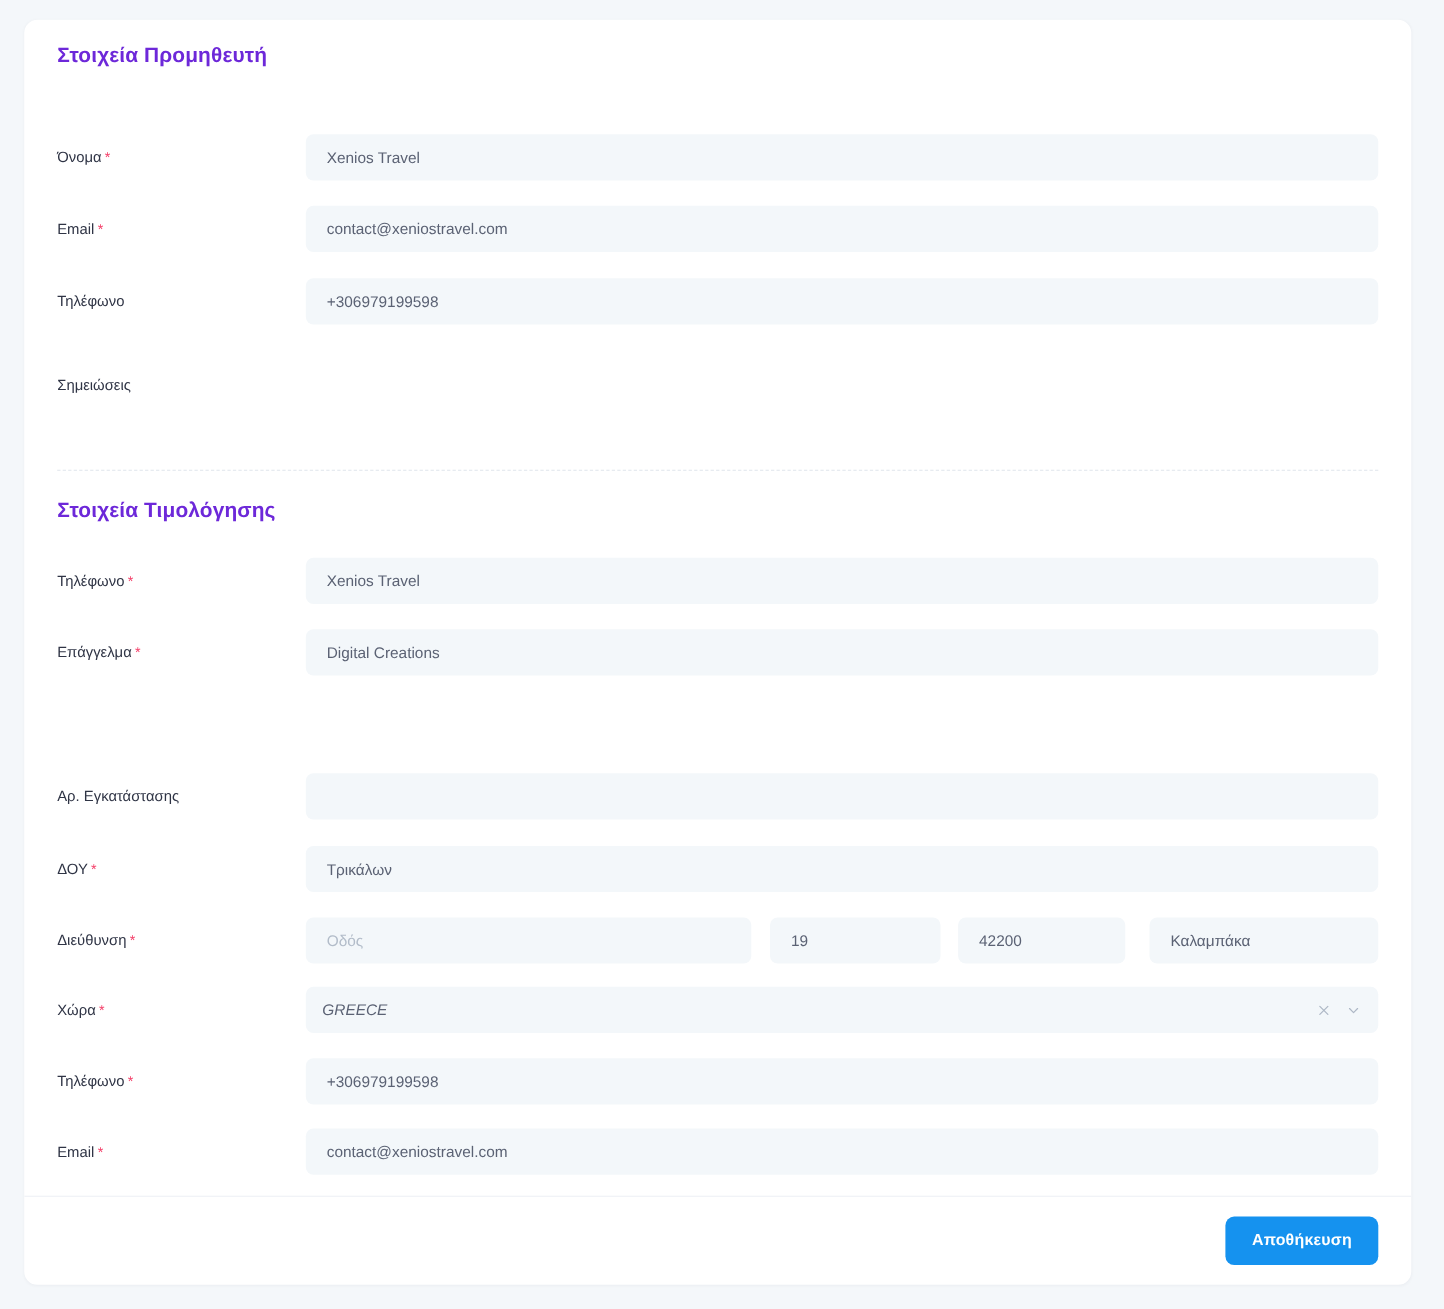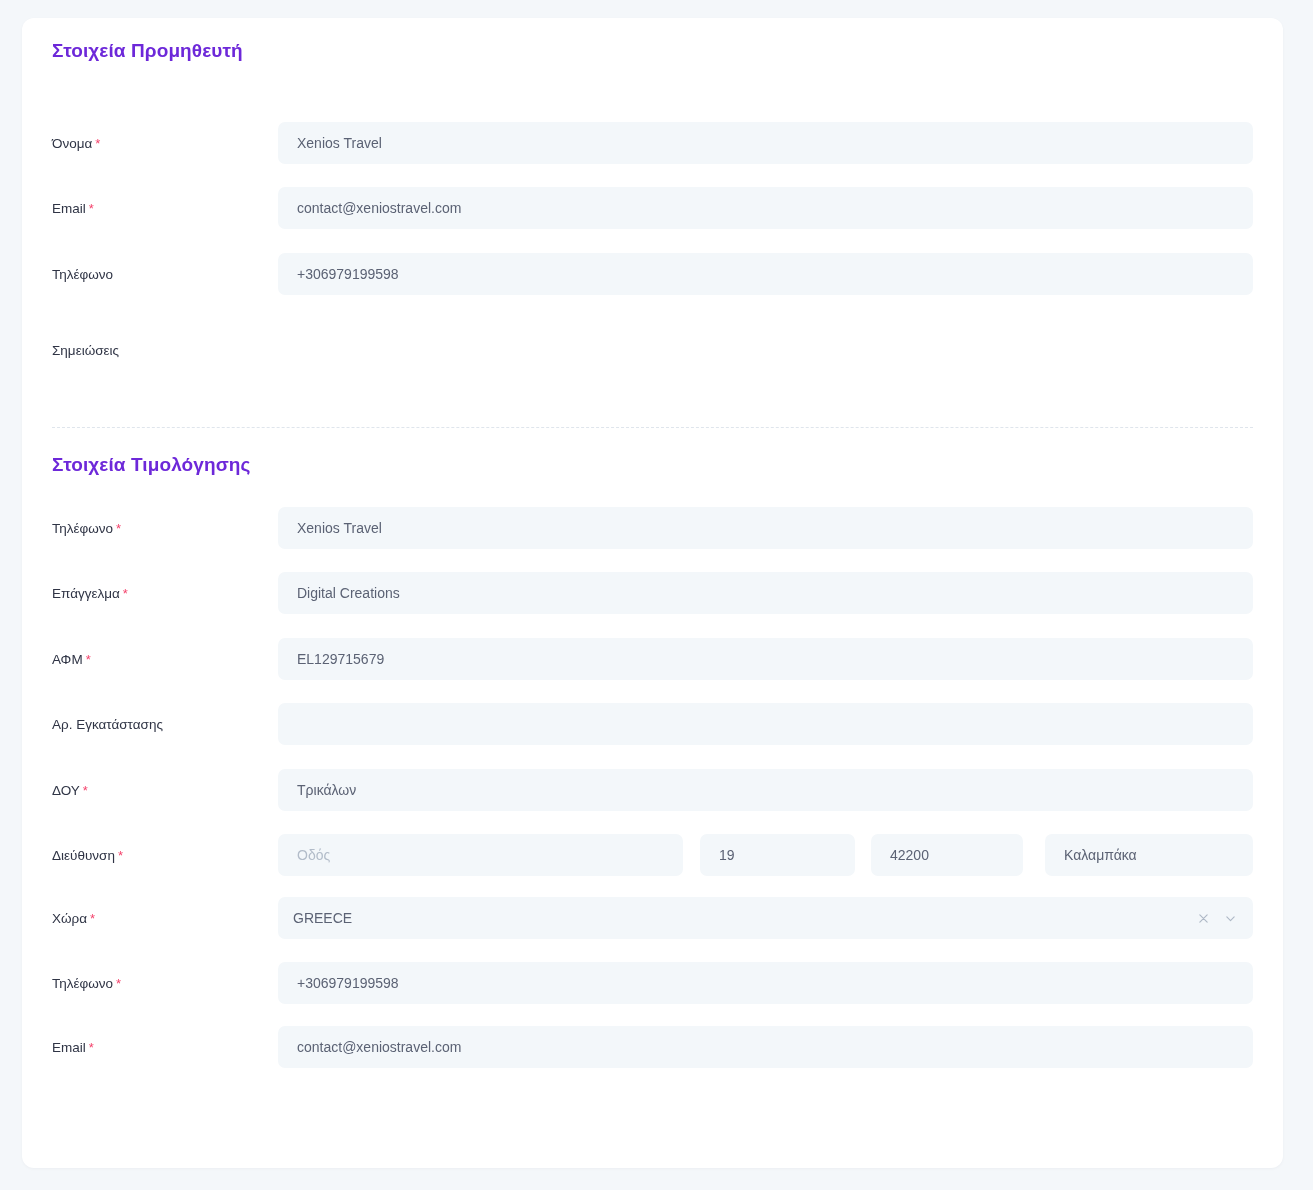--- a/index.html
+++ b/index.html
@@ -119,20 +119,21 @@
   .addr-city {
     position: absolute;
     left: 993px;
     right: 0;
   }
 
   
   .select-control {
     padding: 0 15px;
     justify-content: space-between;
+    font-style: italic;
   }
   .select-value {
     font-size: 14px;
     color: #5b6274;
   }
   .select-icons {
     display: flex;
     align-items: center;
     gap: 11px;
     color: #aeb8c6;
@@ -218,26 +219,20 @@
       <input class="control" type="text" value="Xenios Travel" style="">
     </div>
 
     <div class="field-row" style="top:554px">
       <div class="field-label">
         <span>Επάγγελμα</span><span class="req">*</span>
       </div>
       <input class="control" type="text" value="Digital Creations" style="">
     </div>
 
-    <div class="field-row" style="top:620px">
-      <div class="field-label">
-        <span>ΑΦΜ</span><span class="req">*</span>
-      </div>
-      <input class="control" type="text" value="EL129715679" style="">
-    </div>
 
     <div class="field-row" style="top:751px">
       <div class="field-label">
         <span>ΔΟΥ</span><span class="req">*</span>
       </div>
       <input class="control" type="text" value="Τρικάλων" style="">
     </div>
 
     <div class="field-row" style="top:685px">
       <div class="field-label">
@@ -286,13 +281,16 @@
 
     <div class="field-row" style="top:1008px">
       <div class="field-label">
         <span>Email</span><span class="req">*</span>
       </div>
       <input class="control" type="text" value="contact@xeniostravel.com" style="">
     </div>
 
   </div>
 
+  <div class="card-footer">
+    <button class="save-button">Αποθήκευση</button>
+  </div>
 </div>
 
 </body></html>

